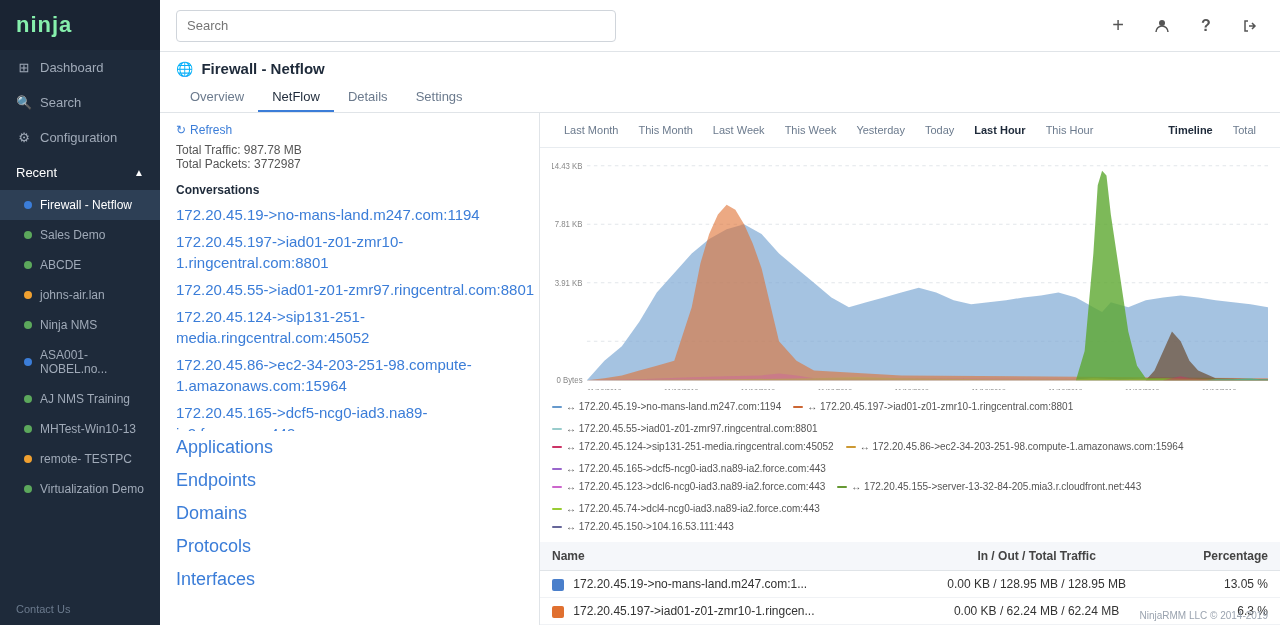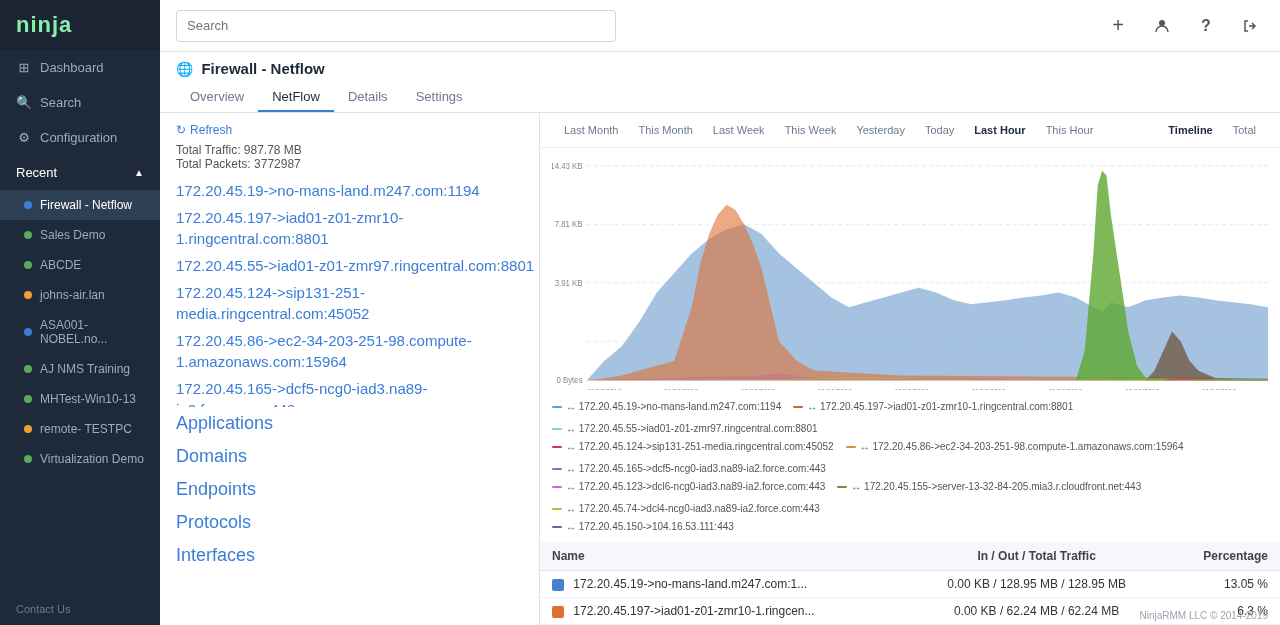--- a/index.html
+++ b/index.html
@@ -376,20 +376,24 @@
       <span class="dot" style="background:#5ca85c;"></span>
       <span>Sales Demo</span>
     </div>
     <div class="sidebar-sub-item">
       <span class="dot" style="background:#5ca85c;"></span>
       <span>ABCDE</span>
     </div>
     <div class="sidebar-sub-item">
       <span class="dot" style="background:#f0a030;"></span>
       <span>johns-air.lan</span>
+    </div>
+    <div class="sidebar-sub-item">
+      <span class="dot" style="background:#5ca85c;"></span>
+      <span>Ninja NMS</span>
     </div>
     <div class="sidebar-sub-item">
       <span class="dot" style="background:#3b7dd8;"></span>
       <span>ASA001-NOBEL.no...</span>
     </div>
     <div class="sidebar-sub-item">
       <span class="dot" style="background:#5ca85c;"></span>
       <span>AJ NMS Training</span>
     </div>
     <div class="sidebar-sub-item">
@@ -457,35 +461,36 @@
             <span>987.78 MB</span>
           </div>
           <div>
             <span>Total Packets:</span>
             <span>3772987</span>
           </div>
         </div>
       </div>
 
       <div class="left-panel-content">
+        <div class="section-header">Conversations</div>
         <div style="position:relative; max-height:230px; overflow:hidden;">
           <div style="overflow-y:scroll; max-height:230px; padding: 0 0 0 16px;">
             <div class="conversation-item">172.20.45.19-&gt;no-mans-land.m247.com:1194</div>
             <div class="conversation-item">172.20.45.197-&gt;iad01-z01-zmr10-1.ringcentral.com:8801</div>
             <div class="conversation-item">172.20.45.55-&gt;iad01-z01-zmr97.ringcentral.com:8801</div>
             <div class="conversation-item">172.20.45.124-&gt;sip131-251-media.ringcentral.com:45052</div>
             <div class="conversation-item">172.20.45.86-&gt;ec2-34-203-251-98.compute-1.amazonaws.com:15964</div>
             <div class="conversation-item">172.20.45.165-&gt;dcf5-ncg0-iad3.na89-ia2.force.com:443</div>
             <div class="conversation-item">172.20.45.123-&gt;dcl6-ncg0-iad3.na89-ia2.force.com:443</div>
           </div>
         </div>
 
         <div class="nav-link-item">Applications</div>
+        <div class="nav-link-item">Endpoints</div>
         <div class="nav-link-item">Domains</div>
-        <div class="nav-link-item">Endpoints</div>
         <div class="nav-link-item">Protocols</div>
         <div class="nav-link-item">Interfaces</div>
       </div>
     </div>
 
     <div id="right-panel">
 
       <div class="time-range-bar">
         <div class="time-range-btns">
           <button class="time-btn">Last Month</button>

